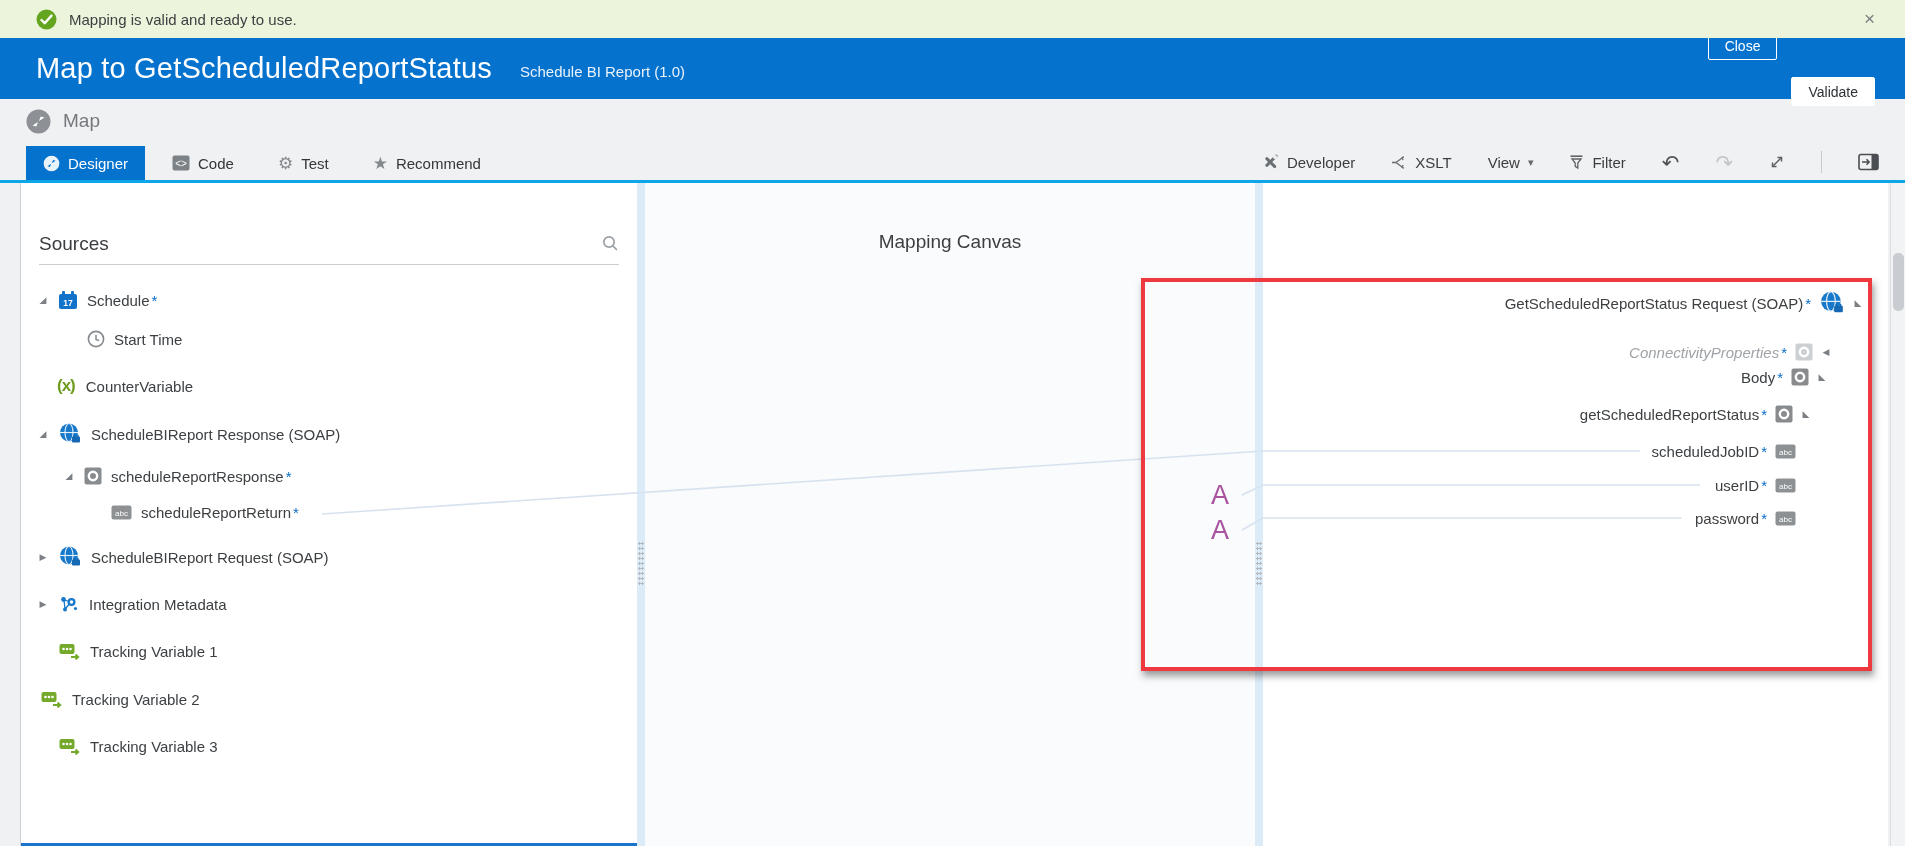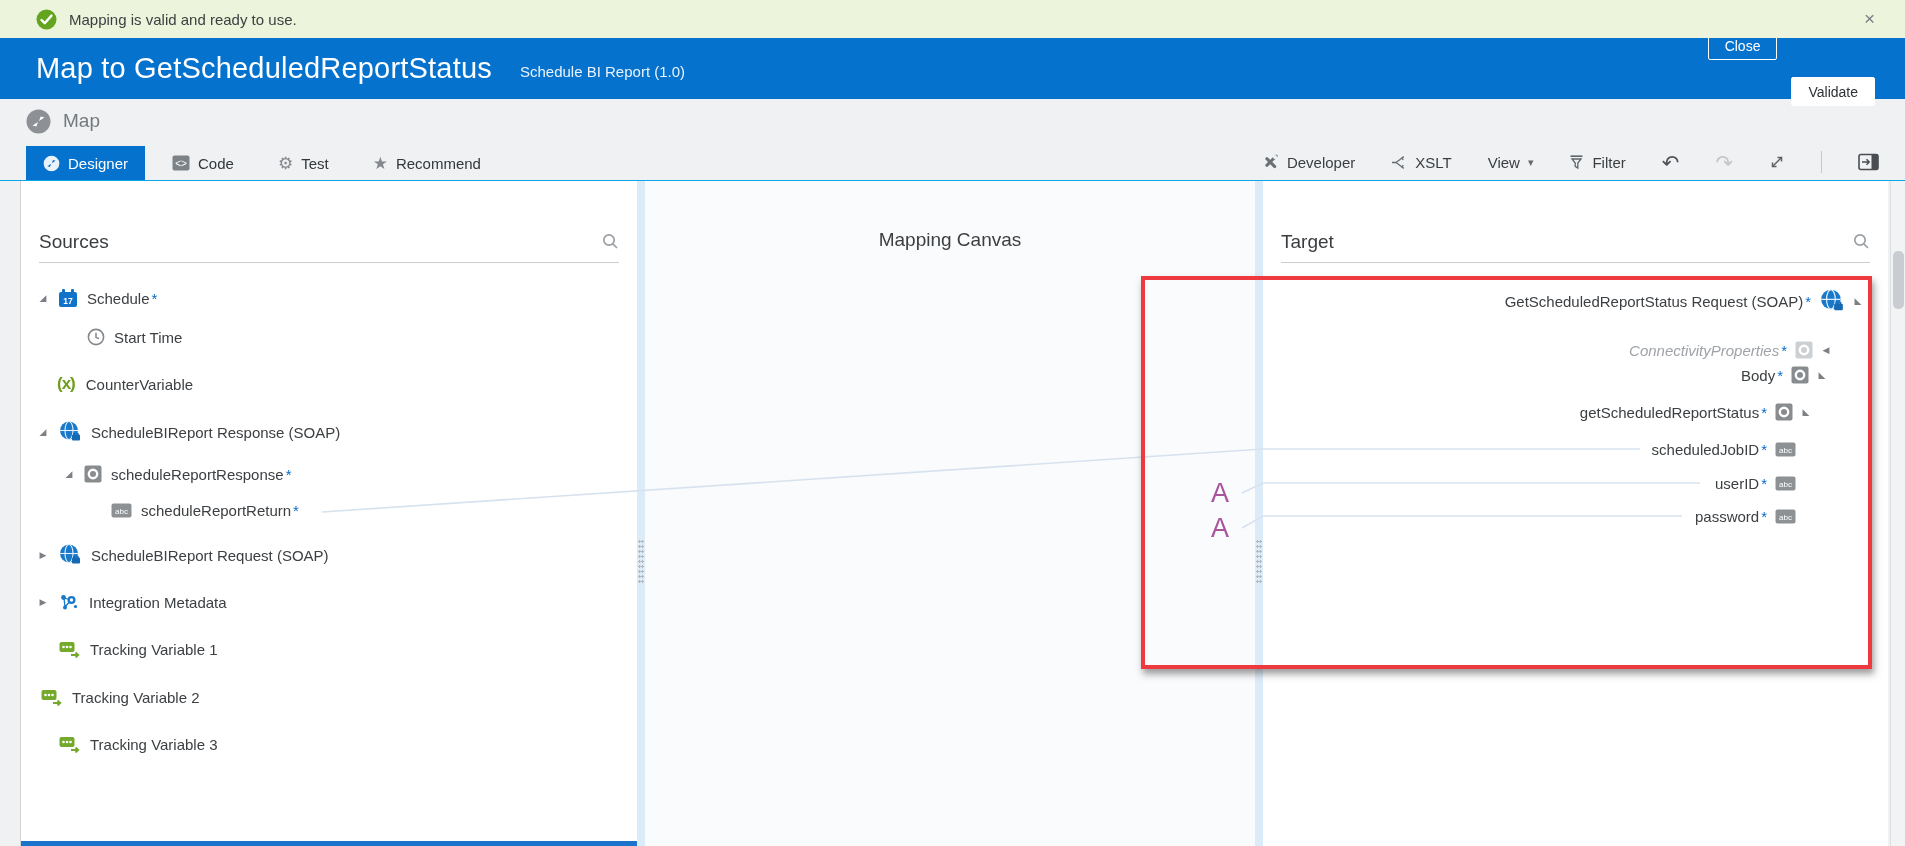--- a/index.html
+++ b/index.html
@@ -32,21 +32,21 @@
   .tab-icon-glyph { font-size:17px; color:#85898d; line-height:1; }
   .right-tools { margin-left:auto; display:flex; align-items:center; gap:36px; height:34px; padding-bottom:2px; }
   .tool { display:flex; align-items:center; gap:8px; font-size:15px; color:#3b3e41; cursor:pointer; }
   .tool .caret { font-size:11px; color:#66696d; }
   .tool-glyph { font-size:21px; line-height:1; }
   .undo-g { color:#4e5256; }
   .redo-g { color:#c3c6c9; }
   .tool-sep { width:1px; height:22px; background:#c6c9cb; }
 
   
-  .main { position:relative; height:666px; background:#eff1f2; border-top:1px solid #0ea5e9; }
+  .main { position:relative; height:666px; background:#eff1f2; border-top:3px solid #0ea5e9; }
 
   .panel-header { position:absolute; top:40px; left:18px; right:18px; height:42px; border-bottom:1px solid #cbcdcf; display:flex; align-items:center; }
   .panel-title { font-size:19px; color:#3a3d40; }
   .search-btn { margin-left:auto; cursor:pointer; display:flex; }
 
   .sources-panel { position:absolute; left:20px; top:0; width:617px; height:666px; background:#fff; border-left:1px solid #d0d2d4; }
   .sources-bottom-bar { position:absolute; left:0; bottom:0; width:100%; height:6px; background:#1b74cc; }
 
   .divider { position:absolute; top:0; bottom:0; width:8px; background:#dcebf8; cursor:col-resize; }
   .div1 { left:637px; } .div2 { left:1255px; }
@@ -319,29 +319,20 @@
 
   <div class="canvas-panel">
     <div class="canvas-title">Mapping Canvas</div>
   </div>
 
   <div class="divider div2">
       <div class="grip"></div>
     </div>
 
   <div class="target-panel">
-    <div class="panel-header">
-      <span class="panel-title">Target</span>
-      <span class="search-btn">
-        <svg width="17" height="17" viewBox="0 0 17 17">
-            <circle cx="7" cy="7" r="5.2" stroke="#9aa0a5" stroke-width="1.7" fill="none"></circle>
-            <path d="M10.8 10.8 L15 15" stroke="#9aa0a5" stroke-width="1.7"></path>
-          </svg>
-      </span>
-    </div>
 
     <div class="trow" style="top:107px; padding-right:24px;">
       <span>GetScheduledReportStatus Request (SOAP)</span>
         <span class="req">*</span>
       <svg class="ticon" width="26" height="26" viewBox="0 0 24 24">
         <circle cx="11" cy="10.5" r="9" fill="#1878ca"></circle>
         <ellipse cx="11" cy="10.5" rx="4" ry="9" stroke="#eaf3fb" stroke-width="1.1" fill="none"></ellipse>
         <path d="M2 10.5 H20" stroke="#eaf3fb" stroke-width="1.1"></path>
         <rect x="14" y="14.5" width="8" height="6" rx="1" fill="#1468b4"></rect>
         <rect x="15.2" y="12.8" width="1.6" height="2.4" fill="#1468b4"></rect>

